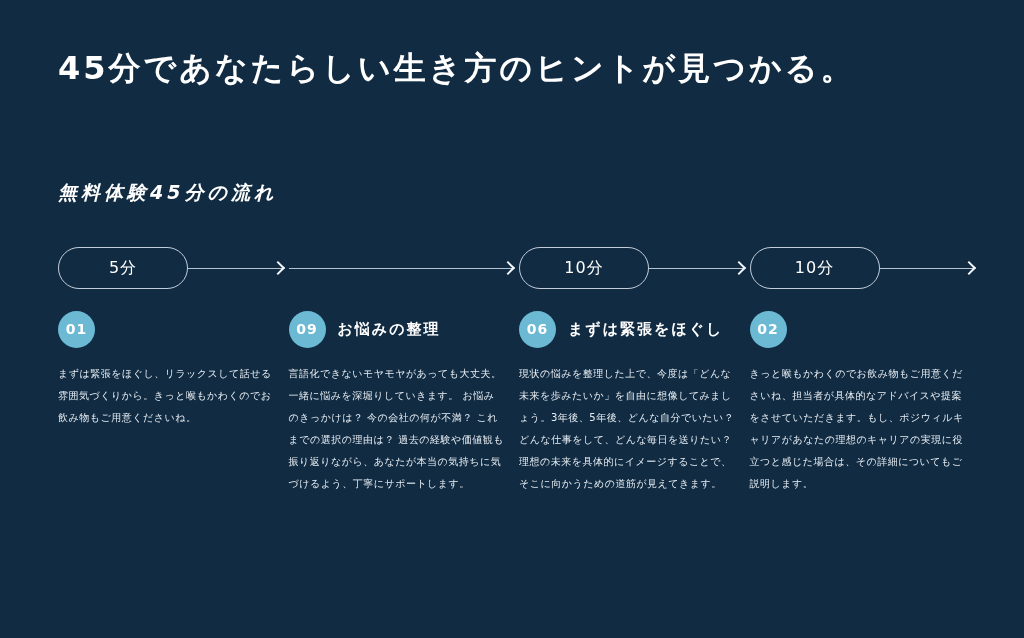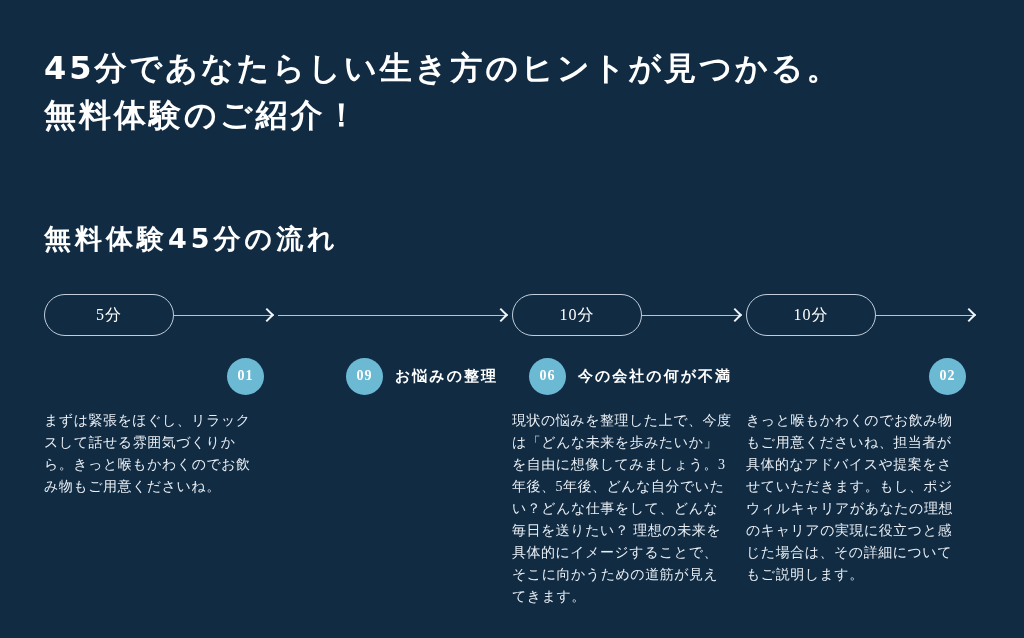--- a/index.html
+++ b/index.html
@@ -13,46 +13,46 @@
   }
   * { box-sizing: border-box; }
   html, body { margin: 0; padding: 0; }
   body {
     width: 1024px;
     height: 638px;
     background: var(--bg);
     font-family: "DejaVu Sans", "Liberation Sans", sans-serif;
     overflow: hidden;
   }
-  .container { padding: 45px 58px 0 44px; }
+  .container { padding: 45px 58px 0 58px; }
 
   .hero-title {
     margin: 0;
     color: var(--text);
     font-size: 32px;
     line-height: 47px;
     font-weight: 700;
     letter-spacing: 3px;
   }
 
   .flow-heading {
     margin: 81px 0 0 0;
     color: var(--text);
-    font-size: 27px;
+    font-size: 19px;
     line-height: 38px;
     font-weight: 700;
     letter-spacing: 4px;
+    font-style: italic;
   }
 
   .steps {
     display: grid;
     grid-template-columns: repeat(4, 1fr);
     column-gap: 14px;
     margin-top: 36px;
-    font-family: Liberation Serif, serif;
   }
 
   .step-flow {
     display: flex;
     align-items: center;
     height: 42px;
     margin-right: -8px;
   }
   .pill {
     flex: none;
@@ -83,21 +83,20 @@
     transform: rotate(45deg);
     margin-left: -10px;
   }
 
   .step-head {
     display: flex;
     align-items: center;
     gap: 12px;
     margin-top: 20px;
     min-height: 40px;
-    justify-content: flex-end;
   }
   .step-num {
     flex: none;
     width: 37px;
     height: 37px;
     border-radius: 50%;
     background: var(--accent);
     color: #ffffff;
     font-size: 14px;
     font-weight: 700;
@@ -110,31 +109,31 @@
     margin: 0;
     color: var(--text);
     font-size: 15px;
     font-weight: 700;
     letter-spacing: 2px;
     line-height: 20px;
   }
   .step-body {
     margin: 14px 0 0 0;
     color: var(--body-text);
-    font-size: 14px;
+    font-size: 10px;
     line-height: 22px;
     letter-spacing: 0.5px;
   }
 </style>
 </head>
 <body>
 
 <div class="container">
 
-  <h1 class="hero-title"><span>45分であなたらしい生き方のヒントが見つかる。</span><br><span>無料体験のご紹介！</span></h1>
+  <h1 class="hero-title"><span>45分であなたらしい生き方のヒントが見つかる。</span><br></h1>
 
   <h2 class="flow-heading">無料体験45分の流れ</h2>
 
   <div class="steps">
 
     <section class="step">
       <div class="step-flow">
         <div class="pill">
             <span>5分</span>
           </div>
@@ -153,35 +152,36 @@
       <div class="step-flow">
         <div class="arrow">
             <span class="arrow-line"></span>
             <span class="arrow-head"></span>
           </div>
       </div>
       <div class="step-head">
         <span class="step-num">09</span>
         <h3 class="step-title">お悩みの整理</h3>
       </div>
+      <p class="step-body">言語化できないモヤモヤがあっても大丈夫。一緒に悩みを深堀りしていきます。 お悩みのきっかけは？ 今の会社の何が不満？ これまでの選択の理由は？ 過去の経験や価値観も振り返りながら、あなたが本当の気持ちに気づけるよう、丁寧にサポートします。</p>
     </section>
 
     <section class="step">
       <div class="step-flow">
         <div class="pill">
             <span>10分</span>
           </div>
         <div class="arrow">
             <span class="arrow-line"></span>
             <span class="arrow-head"></span>
           </div>
       </div>
       <div class="step-head">
         <span class="step-num">06</span>
-        <h3 class="step-title">今の会社の何が不満</h3>
+        <h3 class="step-title">まずは緊張をほぐし</h3>
       </div>
       <p class="step-body">現状の悩みを整理した上で、今度は「どんな未来を歩みたいか」を自由に想像してみましょう。3年後、5年後、どんな自分でいたい？どんな仕事をして、どんな毎日を送りたい？ 理想の未来を具体的にイメージすることで、そこに向かうための道筋が見えてきます。</p>
     </section>
 
     <section class="step">
       <div class="step-flow">
         <div class="pill">
             <span>10分</span>
           </div>
         <div class="arrow">

